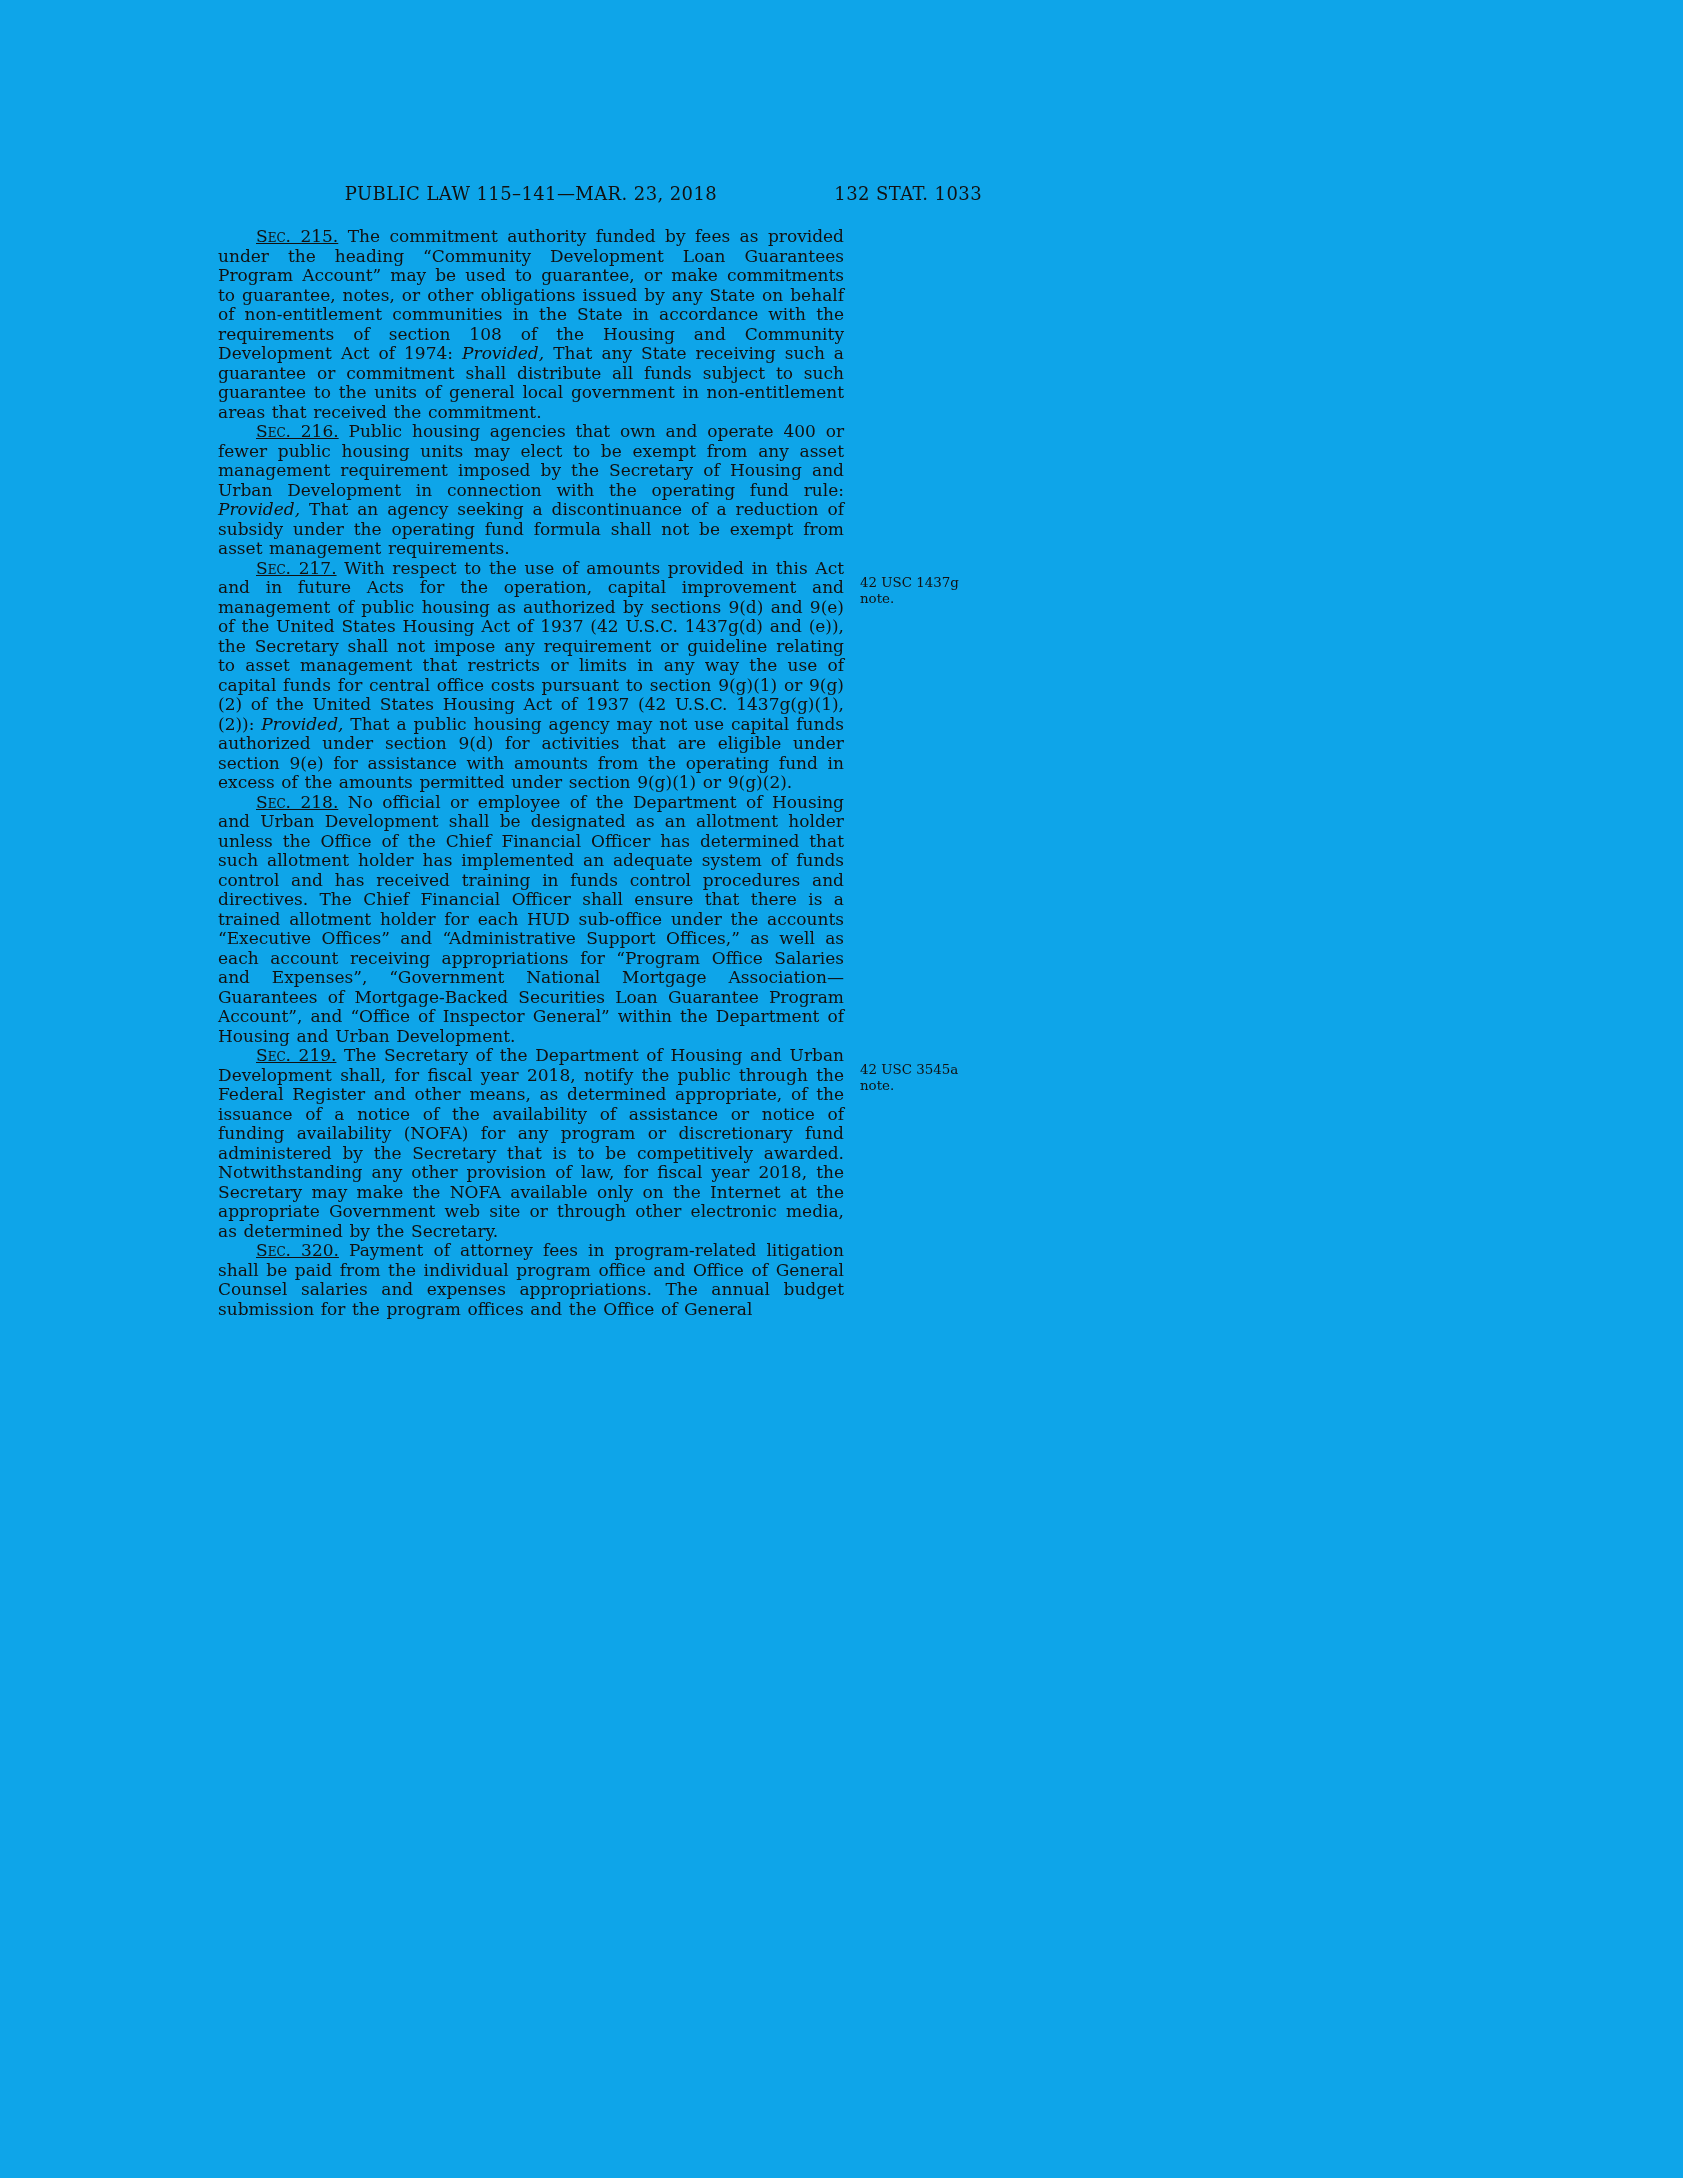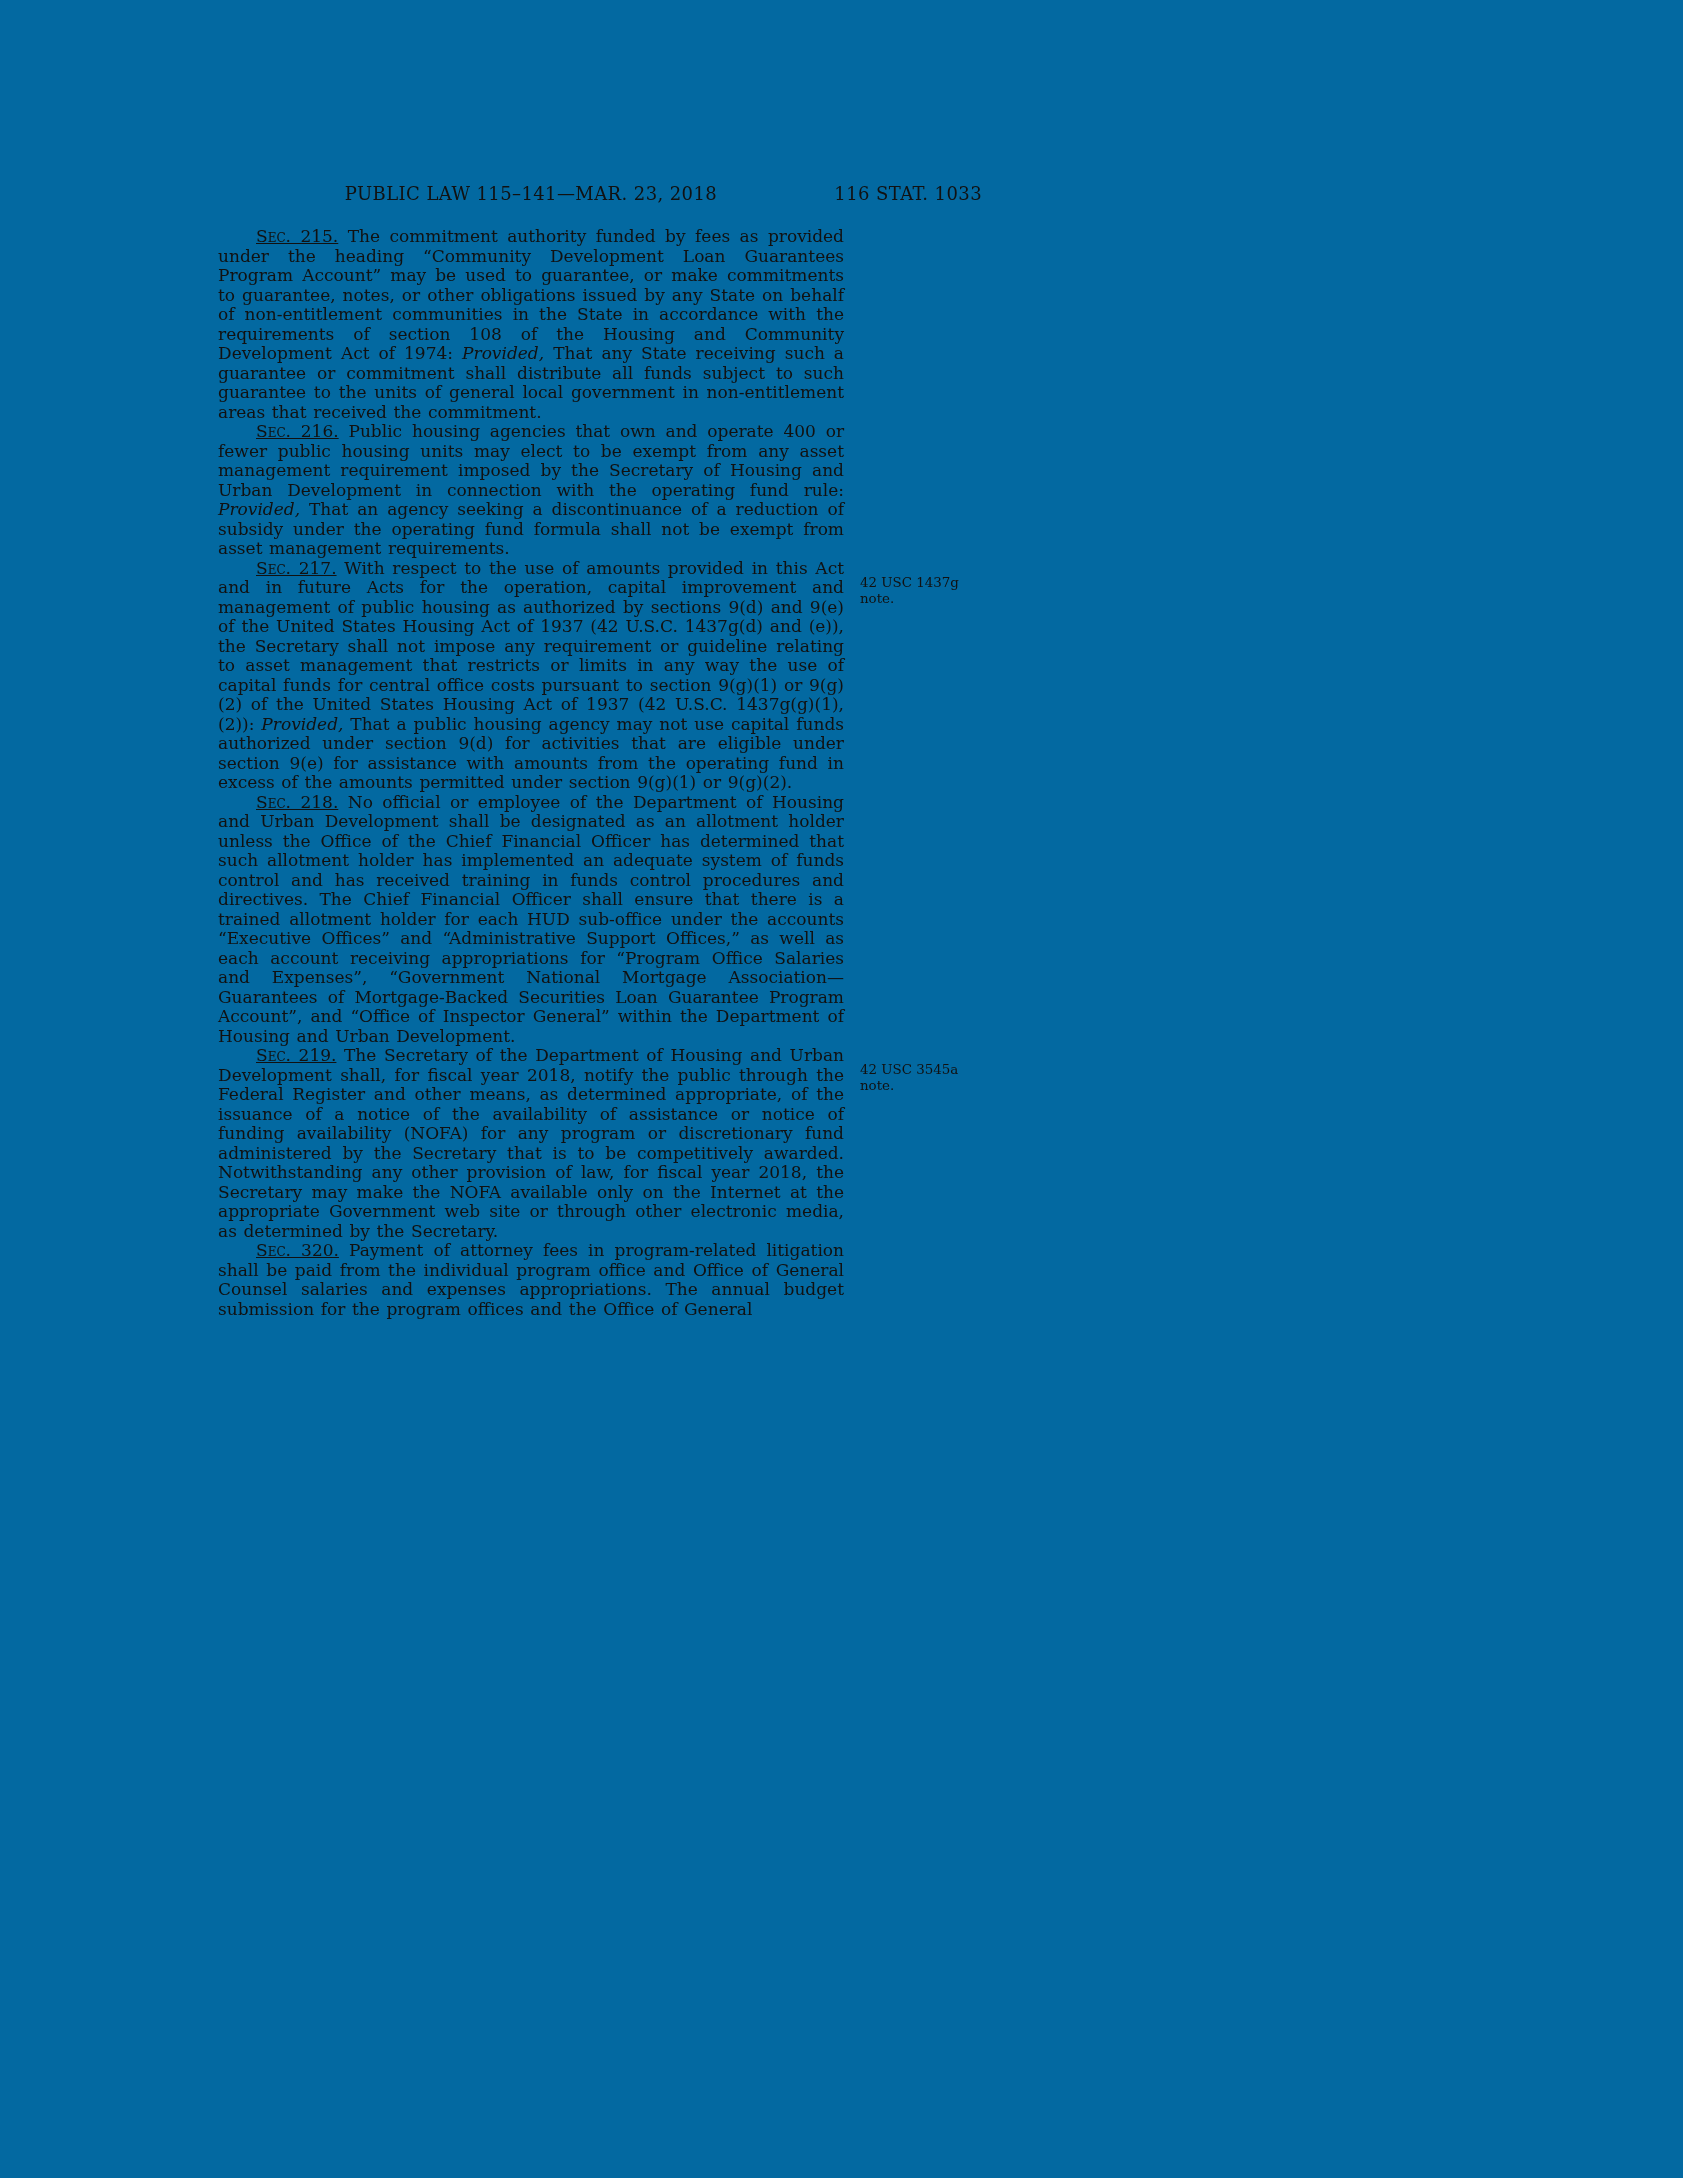--- a/index.html
+++ b/index.html
@@ -7,21 +7,21 @@
   html, body { background: #ffffff; }
   body {
     font-family: "DejaVu Serif", "Liberation Serif", serif;
     color: #111111;
     -webkit-font-smoothing: antialiased;
   }
   .page {
     position: relative;
     width: 1683px;
     height: 2178px;
-    background: #0369a1;
+    background: #0ea5e9;
     overflow: hidden;
   }
   .header-title {
     position: absolute;
     top: 183px;
     left: 218px;
     width: 626px;
     text-align: center;
     font-size: 18px;
     letter-spacing: 0.4px;
@@ -73,21 +73,21 @@
     text-indent: 0;
     word-spacing: 0;
     white-space: pre-line;
   }
 </style>
 </head>
 <body>
 
 <main class="page">
   <div class="header-title">PUBLIC LAW 115–141—MAR. 23, 2018</div>
-  <div class="header-stat">116 STAT. 1033</div>
+  <div class="header-stat">132 STAT. 1033</div>
   <div class="text-block" id="sections-container">
       <p class="section"><span class="sec-label">Sec. 215.</span> <span>The commitment authority funded by fees as provided under the heading “Community Development Loan Guarantees Program Account” may be used to guarantee, or make commitments to guarantee, notes, or other obligations issued by any State on behalf of non-entitlement communities in the State in accordance with the requirements of section 108 of the Housing and Community Development Act of 1974: </span><span class="italic">Provided,</span><span> That any State receiving such a guarantee or commitment shall distribute all funds subject to such guarantee to the units of general local government in non-entitlement areas that received the commitment.</span></p>
       <p class="section"><span class="sec-label">Sec. 216.</span> <span>Public housing agencies that own and operate 400 or fewer public housing units may elect to be exempt from any asset management requirement imposed by the Secretary of Housing and Urban Development in connection with the operating fund rule: </span><span class="italic">Provided,</span><span> That an agency seeking a discontinuance of a reduction of subsidy under the operating fund formula shall not be exempt from asset management requirements.</span></p>
       <p class="section"><span class="margin-note">42 USC 1437g
 note.</span><span class="sec-label">Sec. 217.</span> <span>With respect to the use of amounts provided in this Act and in future Acts for the operation, capital improvement and management of public housing as authorized by sections 9(d) and 9(e) of the United States Housing Act of 1937 (42 U.S.C. 1437g(d) and (e)), the Secretary shall not impose any requirement or guideline relating to asset management that restricts or limits in any way the use of capital funds for central office costs pursuant to section 9(g)(1) or 9(g)(2) of the United States Housing Act of 1937 (42 U.S.C. 1437g(g)(1), (2)): </span><span class="italic">Provided,</span><span> That a public housing agency may not use capital funds authorized under section 9(d) for activities that are eligible under section 9(e) for assistance with amounts from the operating fund in excess of the amounts permitted under section 9(g)(1) or 9(g)(2).</span></p>
       <p class="section"><span class="sec-label">Sec. 218.</span> <span>No official or employee of the Department of Housing and Urban Development shall be designated as an allotment holder unless the Office of the Chief Financial Officer has determined that such allotment holder has implemented an adequate system of funds control and has received training in funds control procedures and directives. The Chief Financial Officer shall ensure that there is a trained allotment holder for each HUD sub-office under the accounts “Executive Offices” and “Administrative Support Offices,” as well as each account receiving appropriations for “Program Office Salaries and Expenses”, “Government National Mortgage Association—Guarantees of Mortgage-Backed Securities Loan Guarantee Program Account”, and “Office of Inspector General” within the Department of Housing and Urban Development.</span></p>
       <p class="section"><span class="margin-note">42 USC 3545a
 note.</span><span class="sec-label">Sec. 219.</span> <span>The Secretary of the Department of Housing and Urban Development shall, for fiscal year 2018, notify the public through the Federal Register and other means, as determined appropriate, of the issuance of a notice of the availability of assistance or notice of funding availability (NOFA) for any program or discretionary fund administered by the Secretary that is to be competitively awarded. Notwithstanding any other provision of law, for fiscal year 2018, the Secretary may make the NOFA available only on the Internet at the appropriate Government web site or through other electronic media, as determined by the Secretary.</span></p>
       <p class="section"><span class="sec-label">Sec. 320.</span> <span>Payment of attorney fees in program-related litigation shall be paid from the individual program office and Office of General Counsel salaries and expenses appropriations. The annual budget submission for the program offices and the Office of General</span></p>
     </div>

